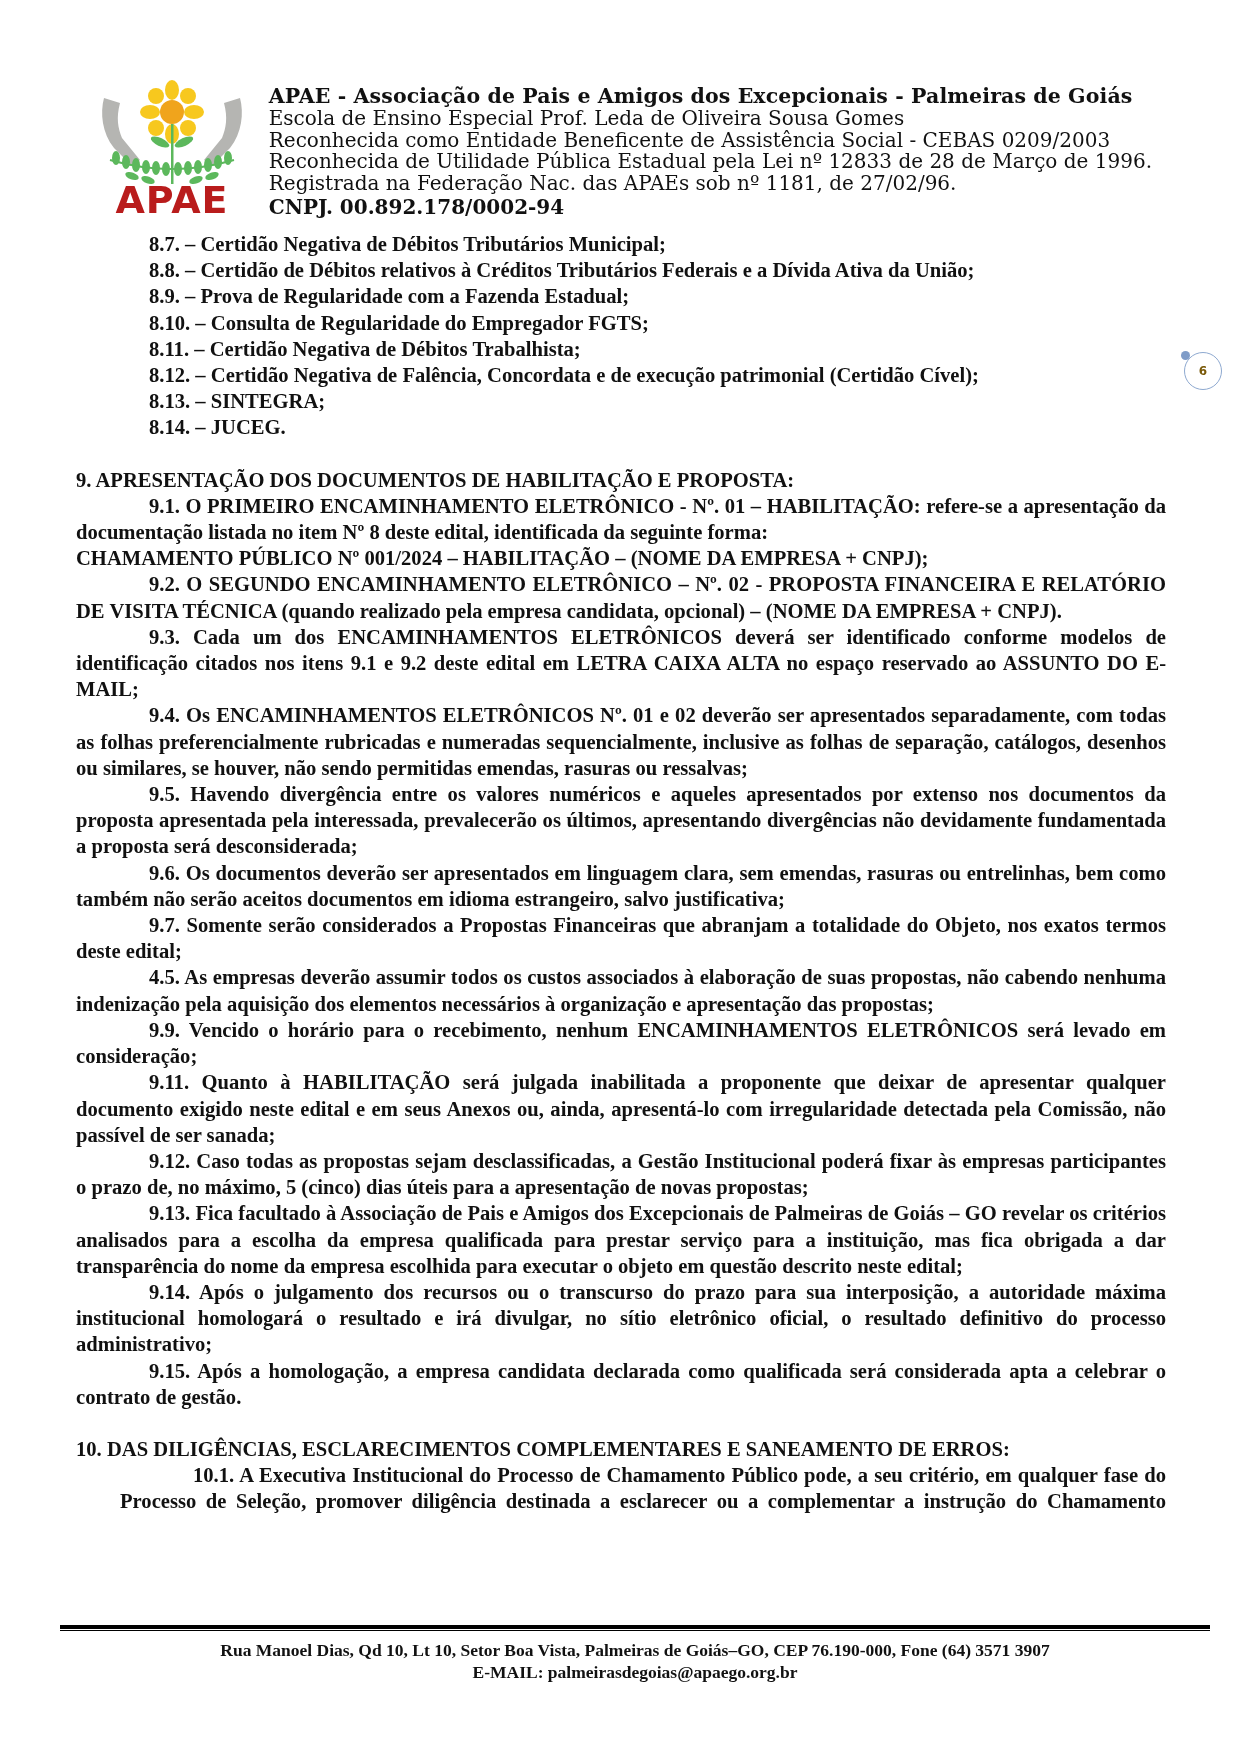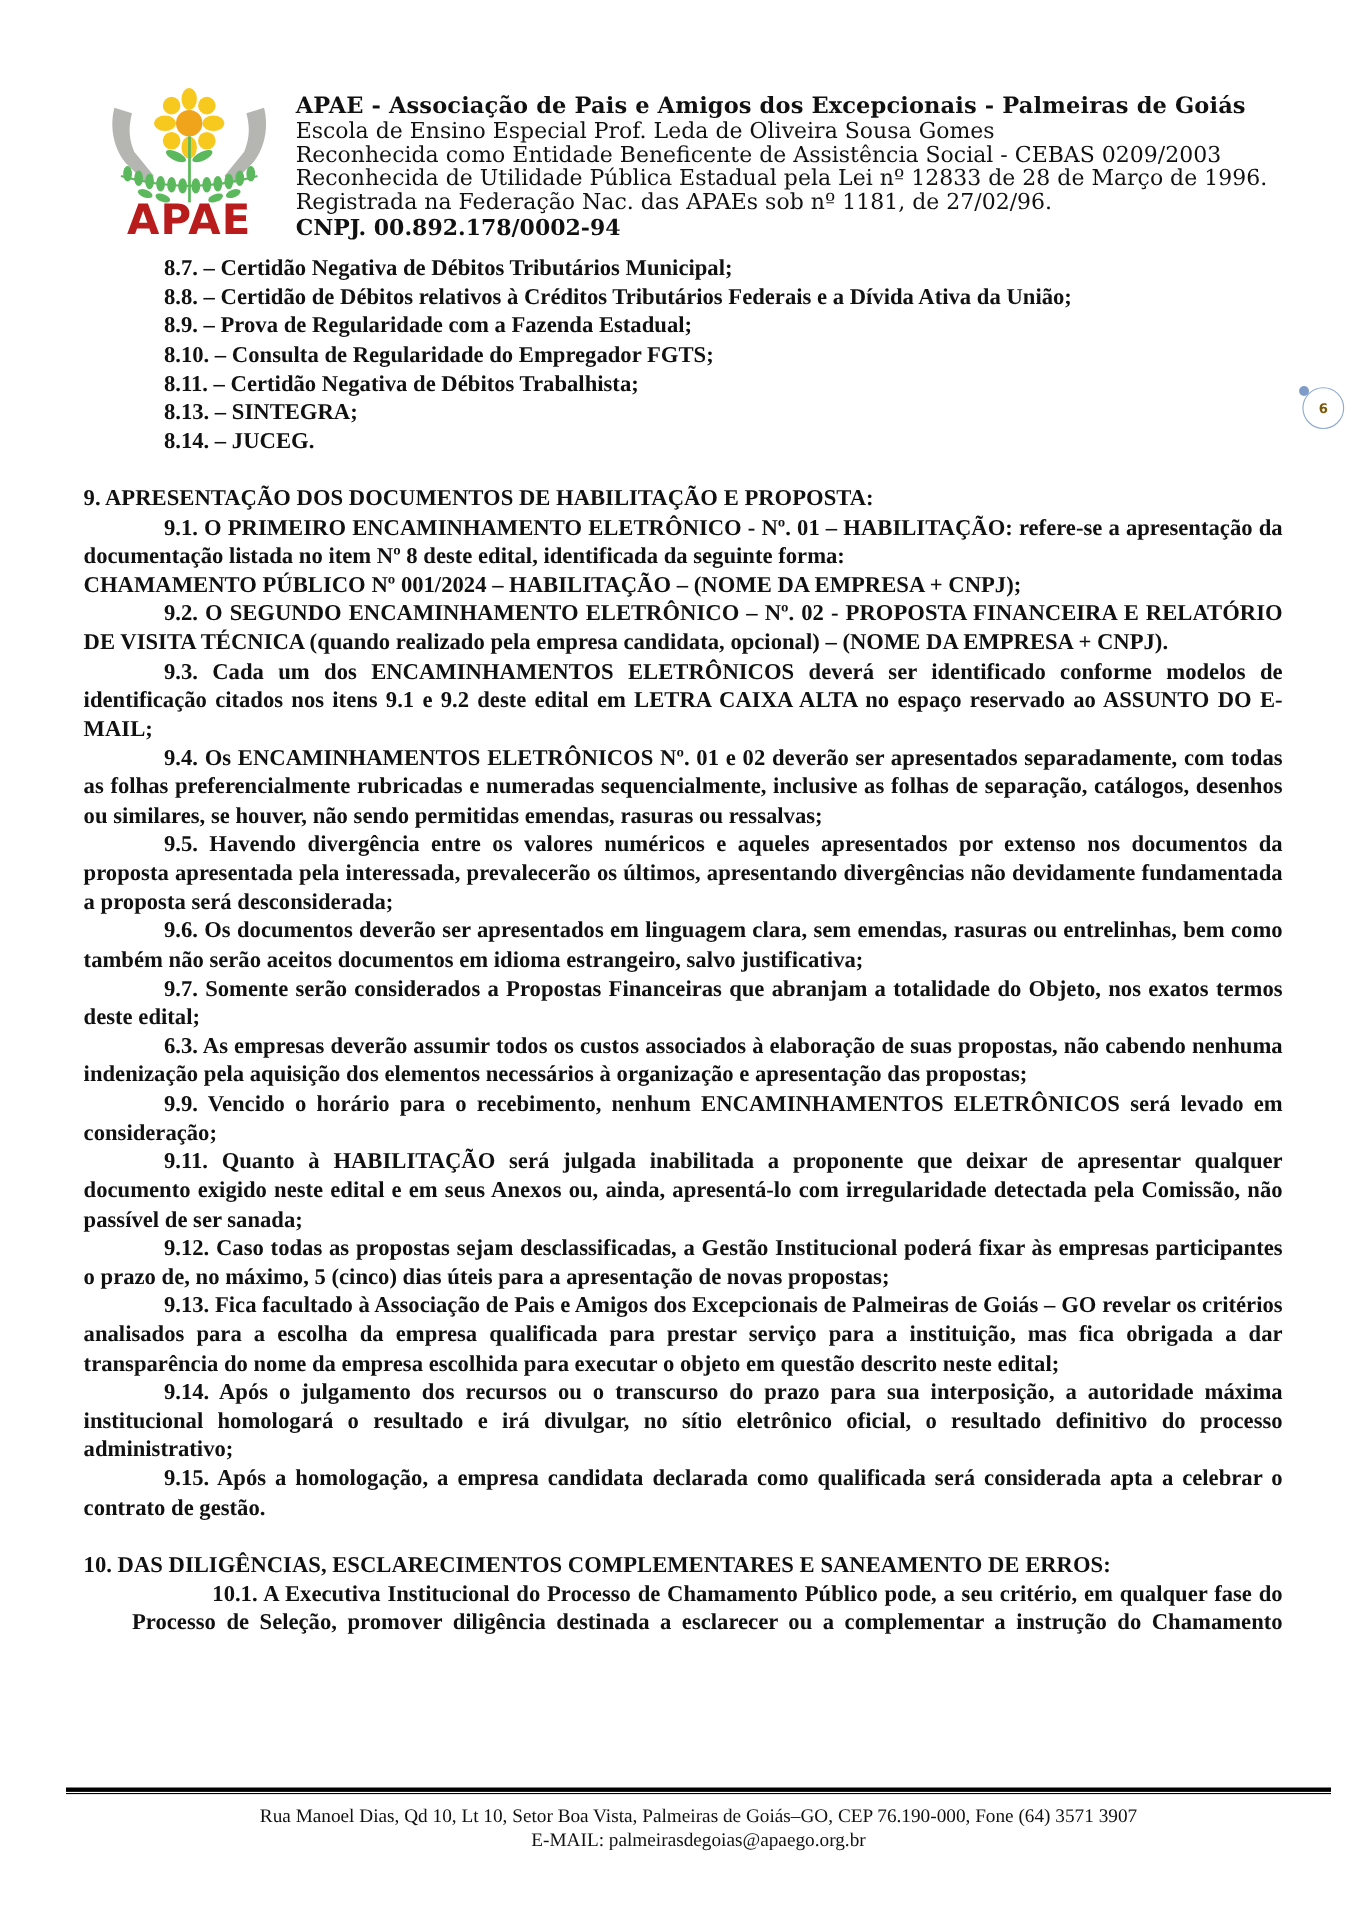--- a/index.html
+++ b/index.html
@@ -11,21 +11,21 @@
   .header-text .cnpj { font-weight: bold; font-size: 20px; line-height: 26px; }
   .content { position: absolute; left: 76px; top: 231px; width: 1090px; font-size: 20.6px; line-height: 26.2px; font-weight: bold; }
   .content p { margin: 0; text-align: justify; }
   .li8 { padding-left: 73px; }
   .ind { text-indent: 73px; }
   .gap { height: 26px; }
   .page-badge { position: absolute; left: 1184px; top: 352px; width: 38px; height: 38px; border: 1.5px solid #8ea9d0; border-radius: 50%; box-sizing: border-box; display: flex; align-items: center; justify-content: center; font-family: "DejaVu Sans", sans-serif; font-weight: bold; font-size: 12px; color: #7a5a0a; }
   .page-badge .dot { position: absolute; left: -4px; top: -2px; width: 9px; height: 9px; background: #7f9cc8; border-radius: 50%; }
   .footer-rule { position: absolute; left: 60px; top: 1625px; width: 1150px; height: 4px; background: #000; }
   .footer-rule2 { position: absolute; left: 60px; top: 1630px; width: 1150px; height: 1px; background: #000; }
-  .footer { position: absolute; left: 60px; top: 1639px; width: 1150px; text-align: center; font-weight: normal; font-size: 17.5px; line-height: 22px; }
+  .footer { position: absolute; left: 60px; top: 1639px; width: 1150px; text-align: center; font-weight: bold; font-size: 17.5px; line-height: 22px; }
 </style>
 </head>
 <body>
 
 <div class="logo">
   <svg width="160" height="150" viewBox="0 0 160 150">
 
     <path d="M12 20 C8 35 10 55 22 70 L40 88 L48 82 L30 60 C26 50 24 40 28 25 Z" fill="#b5b5b2"></path>
     <path d="M148 20 C152 35 150 55 138 70 L120 88 L112 82 L130 60 C134 50 136 40 132 25 Z" fill="#b5b5b2"></path>
 
@@ -81,34 +81,35 @@
   <span class="dot"></span>
   <span>6</span>
 </div>
 
 <div class="content">
   <p class="li8">8.7. – Certidão Negativa de Débitos Tributários Municipal;</p>
   <p class="li8">8.8. – Certidão de Débitos relativos à Créditos Tributários Federais e a Dívida Ativa da União;</p>
   <p class="li8">8.9. – Prova de Regularidade com a Fazenda Estadual;</p>
   <p class="li8">8.10. – Consulta de Regularidade do Empregador FGTS;</p>
   <p class="li8">8.11. – Certidão Negativa de Débitos Trabalhista;</p>
+  <p class="li8">8.12. – Certidão Negativa de Falência, Concordata e de execução patrimonial (Certidão Cível);</p>
   <p class="li8">8.13. – SINTEGRA;</p>
   <p class="li8">8.14. – JUCEG.</p>
   <div class="gap"></div>
 
   <p>9. APRESENTAÇÃO DOS DOCUMENTOS DE HABILITAÇÃO E PROPOSTA:</p>
   <p class="ind">9.1. O PRIMEIRO ENCAMINHAMENTO ELETRÔNICO - Nº. 01 – HABILITAÇÃO: refere-se a apresentação da documentação listada no item Nº 8 deste edital, identificada da seguinte forma:</p>
   <p>CHAMAMENTO PÚBLICO Nº 001/2024 – HABILITAÇÃO – (NOME DA EMPRESA + CNPJ);</p>
   <p class="ind">9.2. O SEGUNDO ENCAMINHAMENTO ELETRÔNICO – Nº. 02 - PROPOSTA FINANCEIRA E RELATÓRIO DE VISITA TÉCNICA (quando realizado pela empresa candidata, opcional) – (NOME DA EMPRESA + CNPJ).</p>
   <p class="ind">9.3. Cada um dos ENCAMINHAMENTOS ELETRÔNICOS deverá ser identificado conforme modelos de identificação citados nos itens 9.1 e 9.2 deste edital em LETRA CAIXA ALTA no espaço reservado ao ASSUNTO DO E-MAIL;</p>
   <p class="ind">9.4. Os ENCAMINHAMENTOS ELETRÔNICOS Nº. 01 e 02 deverão ser apresentados separadamente, com todas as folhas preferencialmente rubricadas e numeradas sequencialmente, inclusive as folhas de separação, catálogos, desenhos ou similares, se houver, não sendo permitidas emendas, rasuras ou ressalvas;</p>
   <p class="ind">9.5. Havendo divergência entre os valores numéricos e aqueles apresentados por extenso nos documentos da proposta apresentada pela interessada, prevalecerão os últimos, apresentando divergências não devidamente fundamentada a proposta será desconsiderada;</p>
   <p class="ind">9.6. Os documentos deverão ser apresentados em linguagem clara, sem emendas, rasuras ou entrelinhas, bem como também não serão aceitos documentos em idioma estrangeiro, salvo justificativa;</p>
   <p class="ind">9.7. Somente serão considerados a Propostas Financeiras que abranjam a totalidade do Objeto, nos exatos termos deste edital;</p>
-  <p class="ind">6.3. As empresas deverão assumir todos os custos associados à elaboração de suas propostas, não cabendo nenhuma indenização pela aquisição dos elementos necessários à organização e apresentação das propostas;</p>
+  <p class="ind">4.5. As empresas deverão assumir todos os custos associados à elaboração de suas propostas, não cabendo nenhuma indenização pela aquisição dos elementos necessários à organização e apresentação das propostas;</p>
   <p class="ind">9.9. Vencido o horário para o recebimento, nenhum ENCAMINHAMENTOS ELETRÔNICOS será levado em consideração;</p>
   <p class="ind">9.11. Quanto à HABILITAÇÃO será julgada inabilitada a proponente que deixar de apresentar qualquer documento exigido neste edital e em seus Anexos ou, ainda, apresentá-lo com irregularidade detectada pela Comissão, não passível de ser sanada;</p>
   <p class="ind">9.12. Caso todas as propostas sejam desclassificadas, a Gestão Institucional poderá fixar às empresas participantes o prazo de, no máximo, 5 (cinco) dias úteis para a apresentação de novas propostas;</p>
   <p class="ind">9.13. Fica facultado à Associação de Pais e Amigos dos Excepcionais de Palmeiras de Goiás – GO revelar os critérios analisados para a escolha da empresa qualificada para prestar serviço para a instituição, mas fica obrigada a dar transparência do nome da empresa escolhida para executar o objeto em questão descrito neste edital;</p>
   <p class="ind">9.14. Após o julgamento dos recursos ou o transcurso do prazo para sua interposição, a autoridade máxima institucional homologará o resultado e irá divulgar, no sítio eletrônico oficial, o resultado definitivo do processo administrativo;</p>
   <p class="ind">9.15. Após a homologação, a empresa candidata declarada como qualificada será considerada apta a celebrar o contrato de gestão.</p>
   <div class="gap"></div>
 
   <p>10. DAS DILIGÊNCIAS, ESCLARECIMENTOS COMPLEMENTARES E SANEAMENTO DE ERROS:</p>
   <p class="ind" style="text-align-last: justify; margin-left: 44px;">10.1. A Executiva Institucional do Processo de Chamamento Público pode, a seu critério, em qualquer fase do Processo de Seleção, promover diligência destinada a esclarecer ou a complementar a instrução do Chamamento</p>

